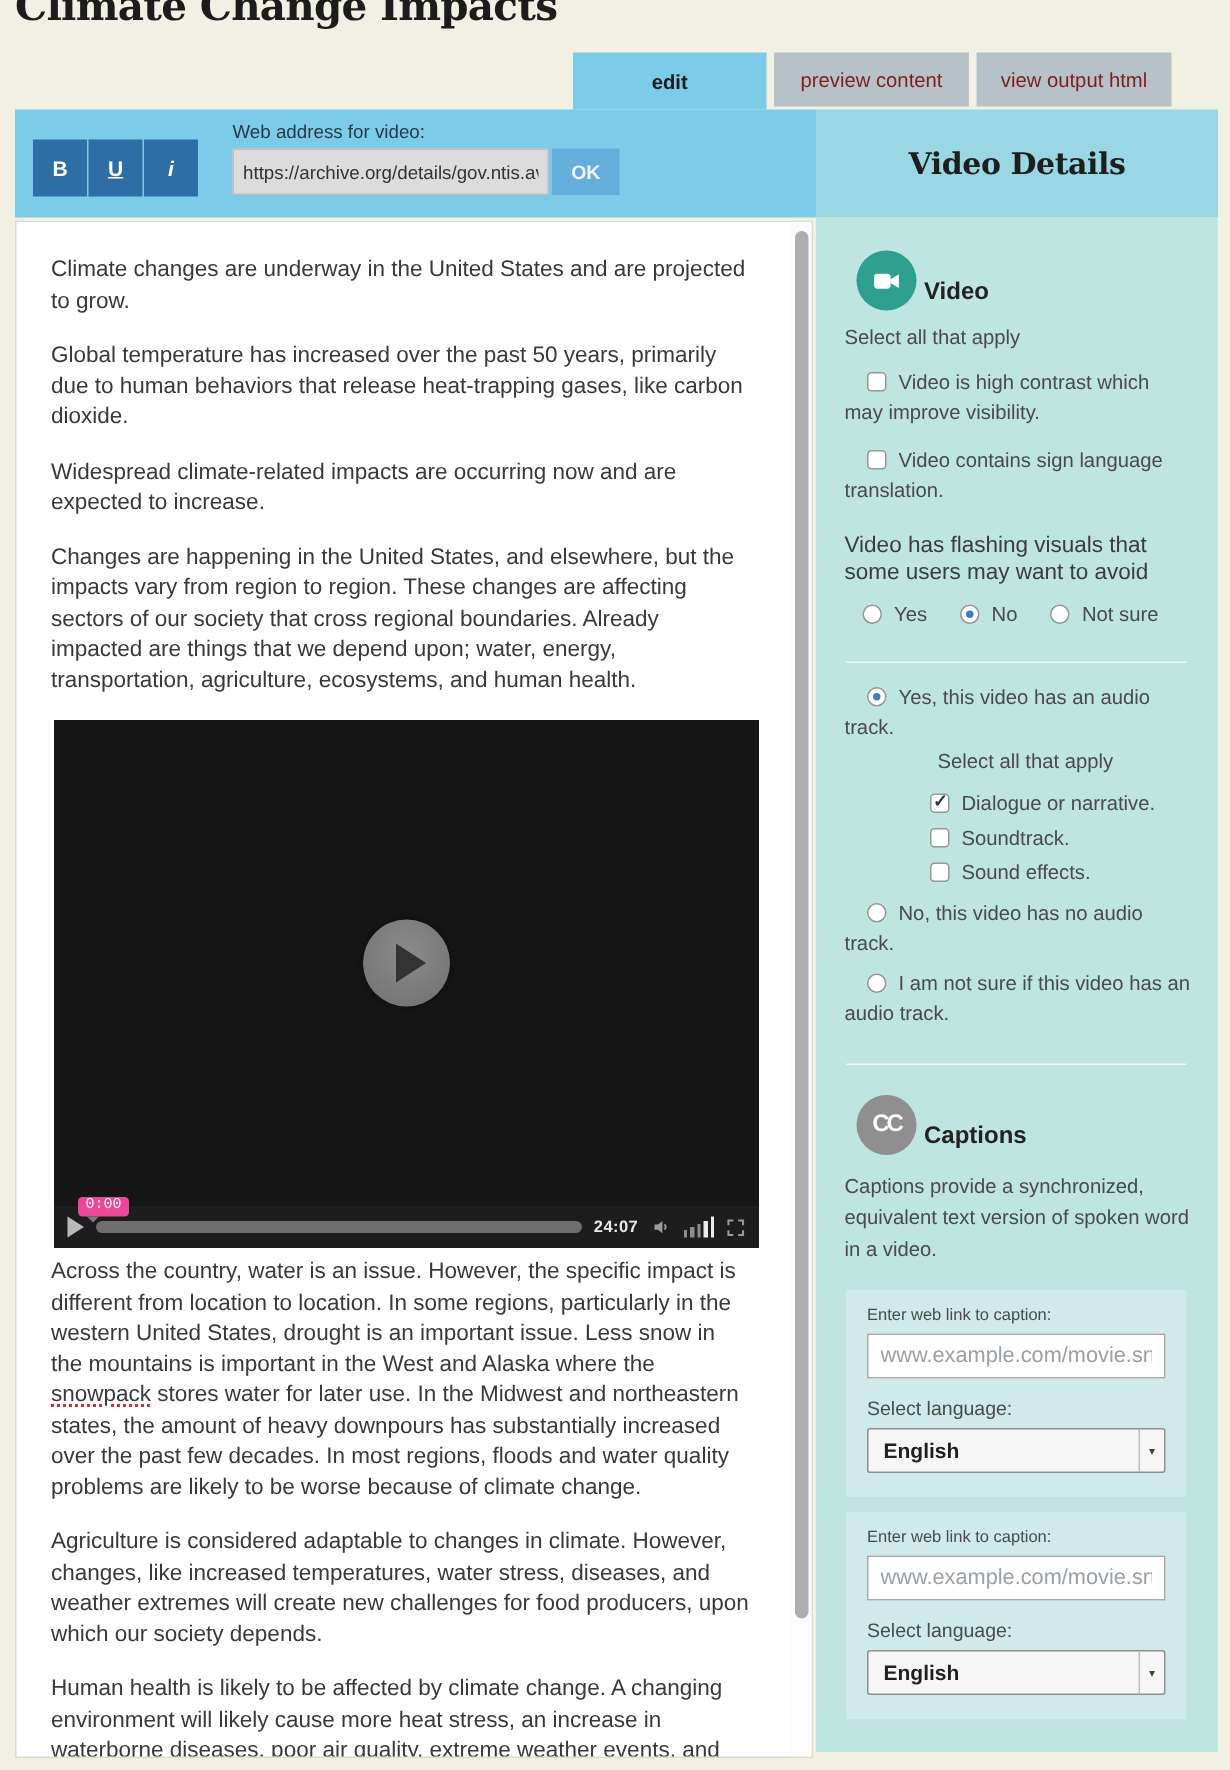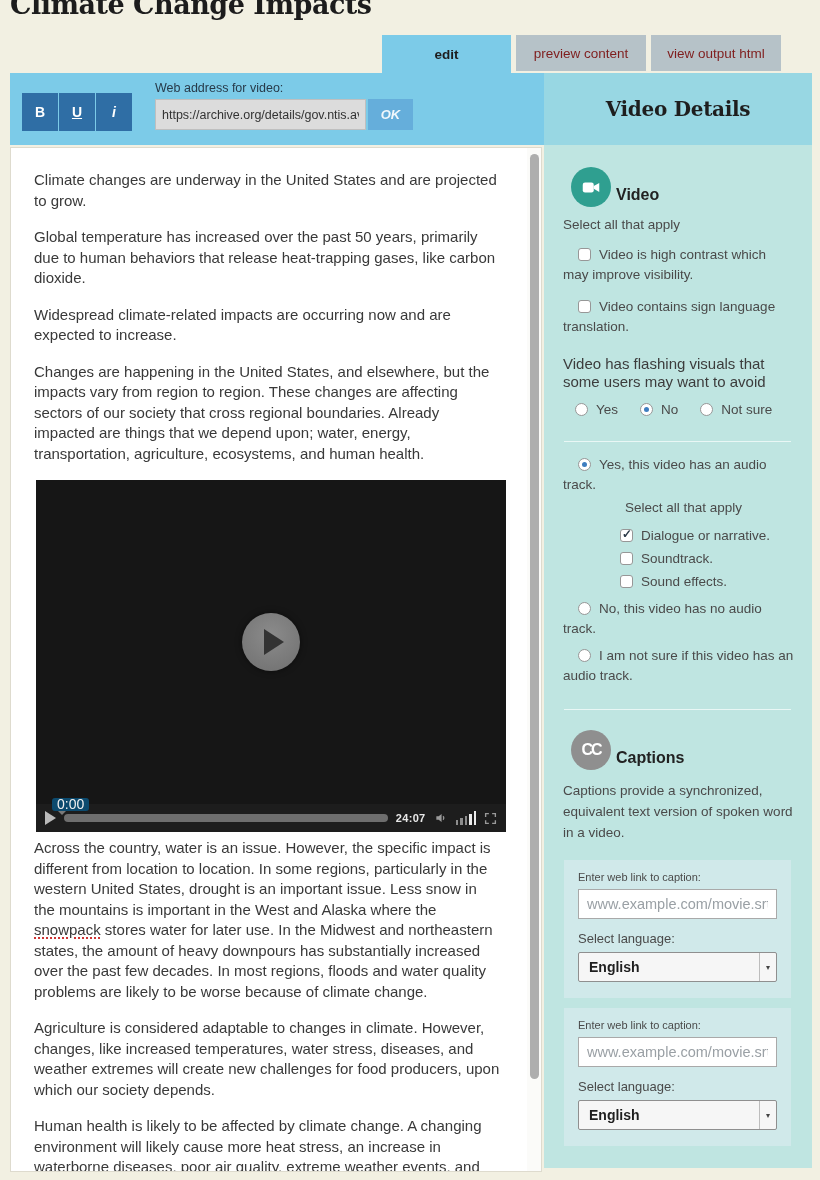--- a/index.html
+++ b/index.html
@@ -34,21 +34,21 @@
     border:none; font-size:14px; font-family:"Liberation Sans",sans-serif; cursor:pointer; }
   .fmt-btn.b { font-weight:bold; }
   .fmt-btn.u { text-decoration:underline; font-weight:bold; }
   .fmt-btn.i { font-style:italic; font-weight:bold; }
   .url-label { position:absolute; left:145px; top:8px; font-size:12.5px; color:#273a49; }
   .url-input { position:absolute; left:145px; top:26px; width:211px; height:31px;
     background:#dcdcdc; border:1px solid #bfbfbf; font-size:12.5px; color:#333;
     padding:0 6px; font-family:"Liberation Sans",sans-serif; }
   .ok-btn { position:absolute; left:358px; top:26px; width:45px; height:31px;
     background:#65aedb; border:none; color:rgba(255,255,255,0.9);
-    font-size:13px; font-weight:bold; cursor:pointer;font-style:italic; }
+    font-size:13px; font-weight:bold; cursor:pointer; }
 
   
   .side-header { position:absolute; left:544px; top:73px; width:268px; height:72px;
     background:#98d7e3; display:flex; align-items:center; justify-content:center; }
   .side-header h2 { font-family:"DejaVu Serif", serif; font-weight:bold;
     font-size:20px; color:#1e1e1e; letter-spacing:-0.3px; }
 
   
   .content { position:absolute; left:10px; top:147px; width:532px; height:1025px;
     background:#fff; border:1px solid #dedbce; padding:22px 40px 18px 23px; overflow:hidden; }
@@ -69,22 +69,22 @@
     display:flex; align-items:center; justify-content:center; cursor:pointer;
     box-shadow:0 0 6px rgba(0,0,0,0.5); }
   .big-play::after { content:""; margin-left:5px;
     border-left:20px solid #333; border-top:13px solid transparent; border-bottom:13px solid transparent; }
   .controls { position:absolute; left:0; right:0; bottom:0; height:28px; background:#1d1d1d;
     display:flex; align-items:center; padding:0 9px; gap:8px; }
   .ctl-play { width:0; height:0; border-left:11px solid #b9b9b9;
     border-top:7px solid transparent; border-bottom:7px solid transparent; cursor:pointer; }
   .progress-wrap { position:relative; flex:1; height:8px; }
   .progress { position:absolute; inset:0; background:#6e6e6e; border-radius:4px; cursor:pointer; }
-  .time-chip { position:absolute; left:-12px; top:-16px; background:#0c4a6e; color:#f0f0f0;
-    font-size:14px; padding:1px 5px 2px; border-radius:3px; line-height:10px; }
+  .time-chip { position:absolute; left:-12px; top:-16px; background:#ec4899; color:#f0f0f0;
+    font-size:10px; padding:1px 5px 2px; border-radius:3px; line-height:10px;font-family:Liberation Mono, monospace; }
   .time-chip::after { content:""; position:absolute; left:6px; bottom:-4px;
     border-top:4px solid #7a7a7a; border-left:4px solid transparent; border-right:4px solid transparent; }
   .duration { font-size:11px; color:#e8e8e8; font-weight:bold; letter-spacing:0.3px; }
   .vol-bars { display:flex; align-items:flex-end; gap:2px; height:14px; cursor:pointer; }
   .vol-bars span { width:2.5px; background:#8d8d8d; display:block; }
   .vol-bars span:nth-child(4), .vol-bars span:nth-child(5) { background:#ececec; }
 
   
   .side-body { position:absolute; left:544px; top:145px; width:268px; height:1023px;
     background:#bfe5e1; padding:22px 17px 0 19px; font-size:13.5px; color:#4a4a4a; }

